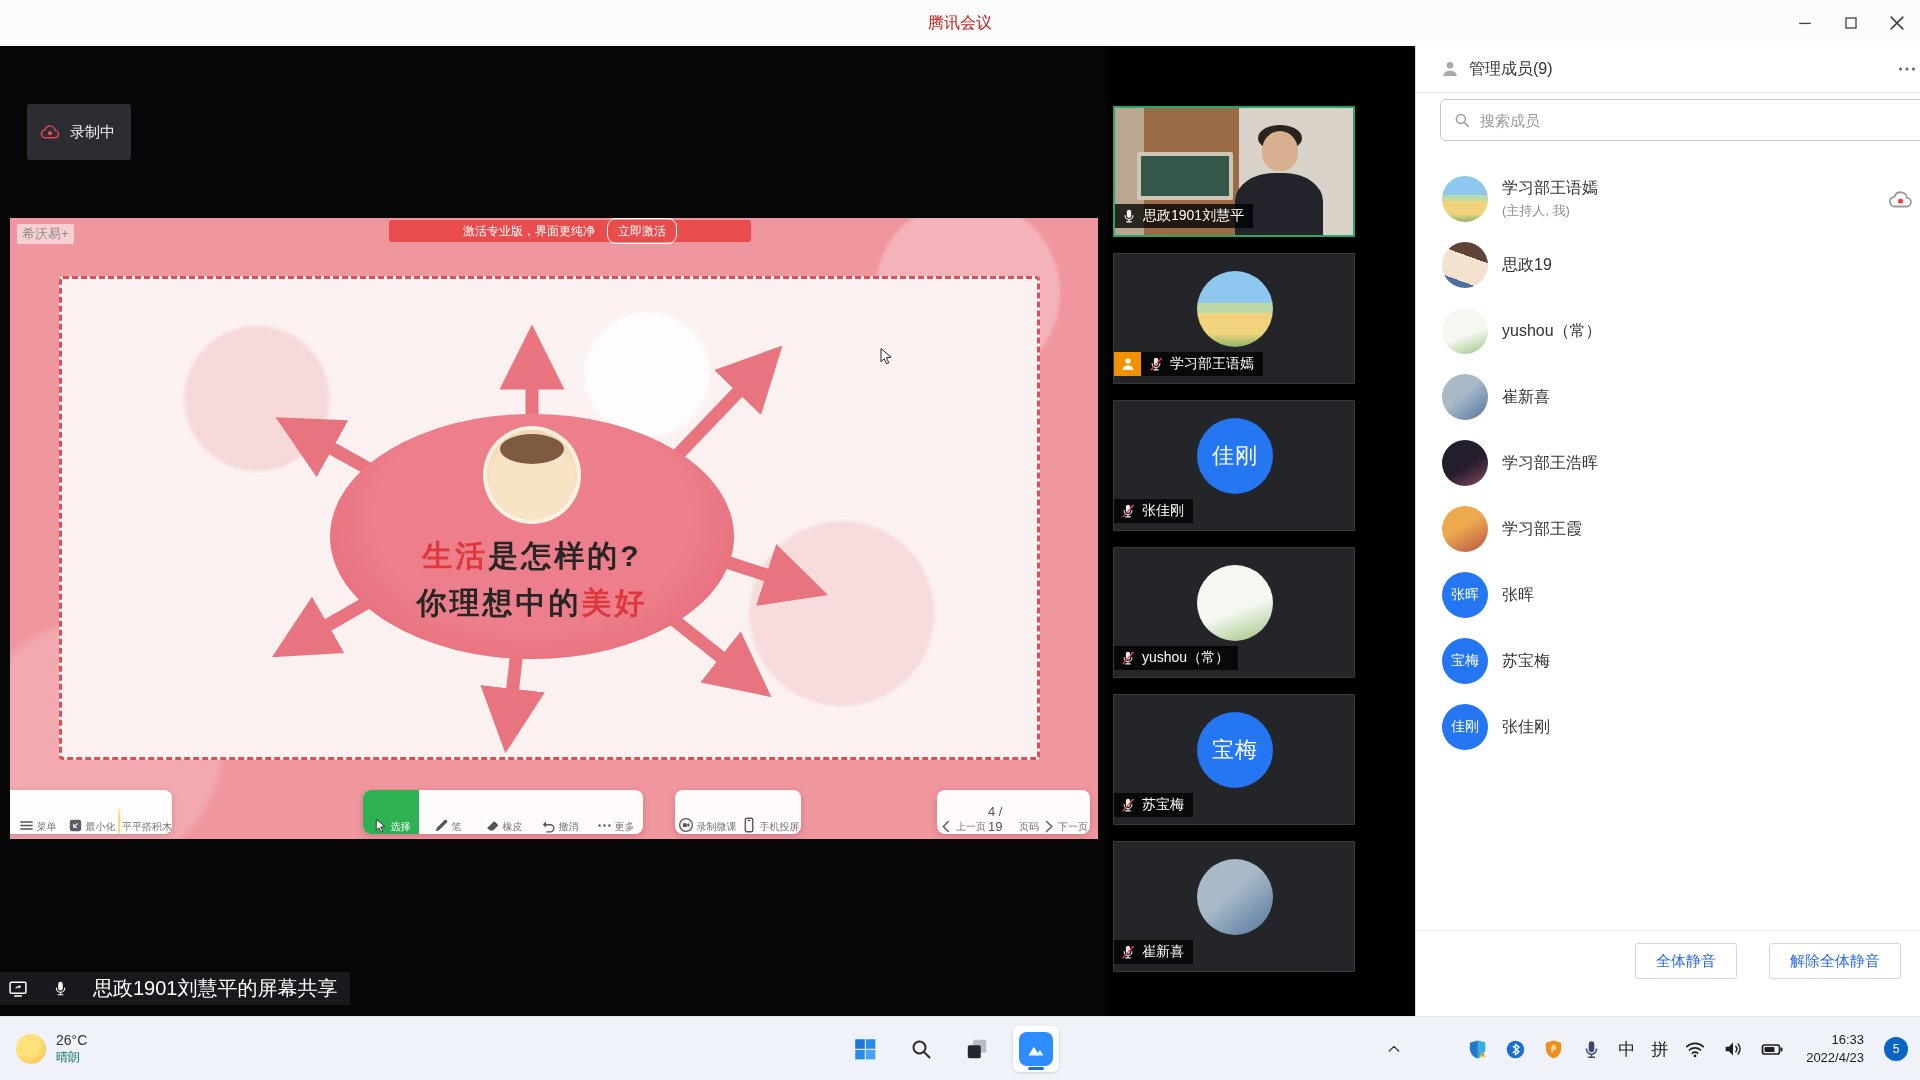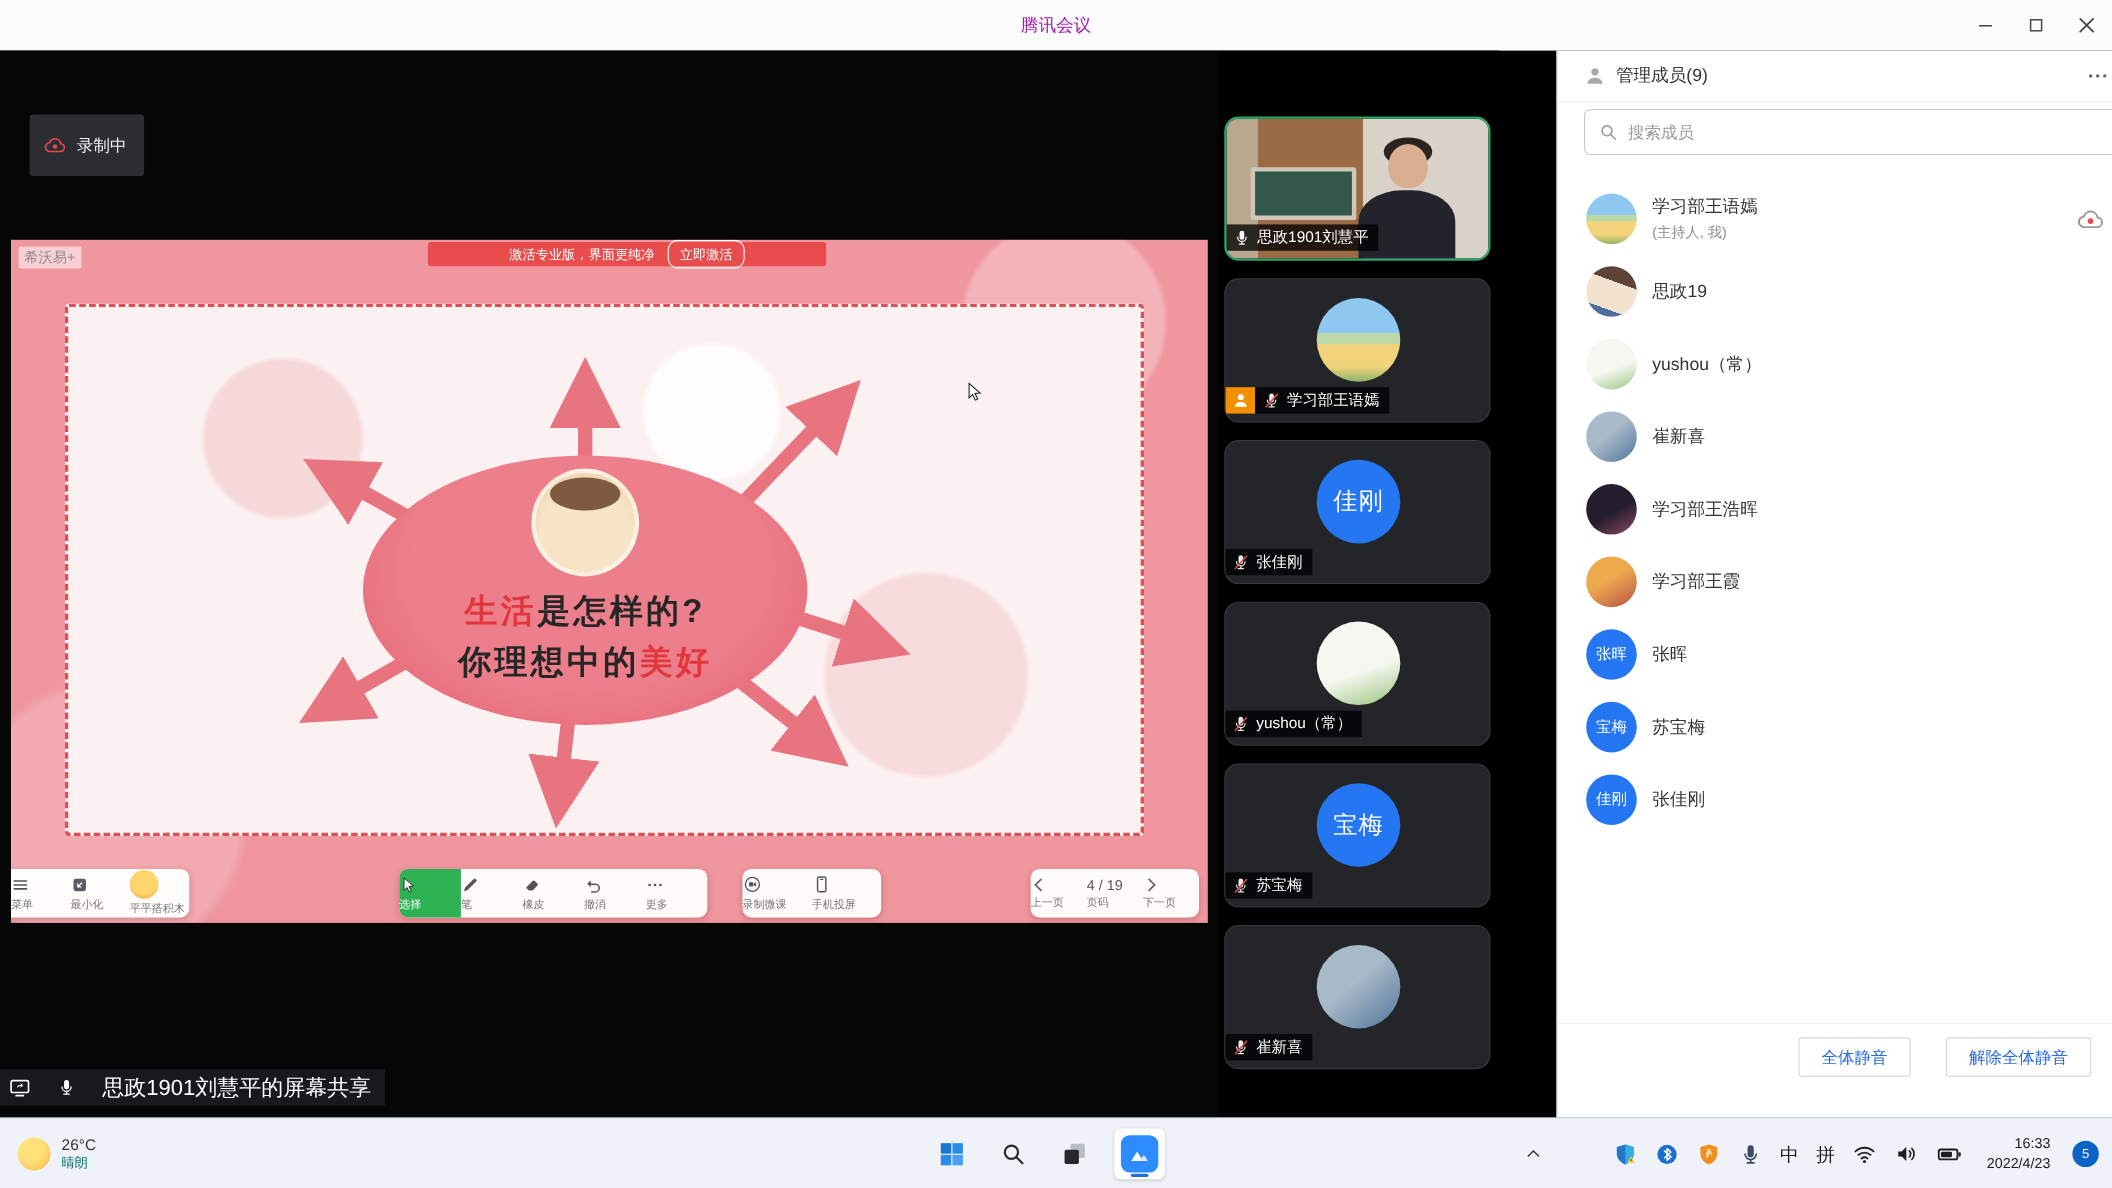--- a/index.html
+++ b/index.html
@@ -3,21 +3,21 @@
 <meta charset="utf-8">
 <style>
   *{box-sizing:border-box;margin:0;padding:0}
   html,body{background:#222}
   body{font-family:"Liberation Sans","DejaVu Sans",sans-serif}
   #root{position:relative;width:1920px;height:1080px;overflow:hidden;background:#000}
   svg.ic{display:block}
 
   
   .titlebar{position:absolute;left:0;top:0;width:1920px;height:46px;background:#fcfcfc;display:flex;align-items:center;justify-content:center}
-  .titlebar .ttl{font-size:16px;color:#a21caf}
+  .titlebar .ttl{font-size:16px;color:#b91c1c}
   .winctrls{position:absolute;right:0;top:0;height:46px;display:flex}
   .winbtn{width:46px;height:46px;display:flex;align-items:center;justify-content:center;color:#444}
 
   
   .share{position:absolute;left:0;top:46px;width:1108px;height:970px;background:#060606;overflow:hidden}
   .recbadge{position:absolute;left:27px;top:58px;height:56px;padding:0 16px 0 12px;background:#2b2d32;border-radius:3px;display:flex;align-items:center;gap:9px;color:#f2f2f2;font-size:15px}
   .sharebar{position:absolute;left:0;top:926px;height:33px;padding:0 12px 0 8px;background:#17191d;display:flex;align-items:center;gap:24px;color:#fff;font-size:20px}
 
   .slide{position:absolute;left:10px;top:172px;width:1088px;height:621px;overflow:hidden;
     background:#ef969e;
@@ -34,40 +34,40 @@
   .dpanel svg.arrows{position:absolute;left:0;top:0}
   .sellipse{position:absolute;left:268px;top:135px;width:404px;height:245px;border-radius:50%;
     background:radial-gradient(ellipse at 50% 42%,#ec7f8b 0 55%,#e4616f 100%)}
   .savatar{position:absolute;left:421px;top:147px;width:98px;height:98px;border-radius:50%;border:4px solid rgba(255,255,255,.55);
     background:radial-gradient(circle at 50% 62%,#f7e4c6 0 58%,#e9c79c 100%);overflow:hidden}
   .savatar:before{content:"";position:absolute;left:13px;top:4px;width:64px;height:30px;border-radius:50%;background:#7e5a42}
   .qtext{position:absolute;left:268px;top:253px;width:404px;text-align:center;font-weight:bold;font-size:30px;line-height:47px;letter-spacing:3px;color:#262626}
   .qtext .red{color:#e0373d}
 
   .stool{position:absolute;top:572px;height:44px;background:rgba(255,255,255,.96);border-radius:8px;display:flex;align-items:stretch;box-shadow:0 2px 6px rgba(120,40,50,.25)}
-  .stool .titem{width:56px;display:flex;flex-direction:column;align-items:flex-start;justify-content:center;gap:2px}
+  .stool .titem{width:56px;display:flex;flex-direction:row;align-items:flex-end;justify-content:center;gap:2px}
   .stool .tlabel{font-size:10px;color:#777;white-space:nowrap}
   .titem.sel{background:#2eb152;border-radius:8px 0 0 8px}
   .titem.sel .tlabel{color:#fff}
   .lgrp{left:0;width:162px;border-radius:0 8px 8px 0}
   .lgrp .titem{width:54px}
   .tgrp{left:353px;width:280px}
   .xgrp{left:665px;width:126px}
   .xgrp .titem{width:63px}
   .pager{left:927px;width:153px}
   .pager .titem{width:51px}
   .pager .pval{font-size:13px;color:#555}
   .ppbtn{color:#666}
   .ezbot{width:26px;height:26px;border-radius:50%;background:radial-gradient(circle at 50% 40%,#ffd66e 0 55%,#f29b3a);position:relative}
 
   .cursor{position:absolute;left:876px;top:300px}
 
   
   .thumbs{position:absolute;left:1108px;top:46px;width:255px;height:970px;background:#000}
-  .tile{position:absolute;left:5px;width:242px;height:131px;background:#232529;border:1px solid #37393d;border-radius:13px;overflow:hidden}
+  .tile{position:absolute;left:5px;width:242px;height:131px;background:#232529;border:1px solid #37393d;border-radius:1px;overflow:hidden}
   .tile.speaking{border:2px solid #27a768}
   .tname{position:absolute;left:0;bottom:7px;display:flex;align-items:center;gap:6px;background:rgba(0,0,0,.78);color:#fff;font-size:14px;padding:3px 9px 3px 6px;max-width:100%;white-space:nowrap}
   .tbadgewrap{position:absolute;left:0;bottom:7px;display:flex;align-items:stretch}
   .tbadgewrap .tname2{display:flex;align-items:center;gap:6px;background:rgba(0,0,0,.78);color:#fff;font-size:14px;padding:3px 9px 3px 7px;white-space:nowrap}
   .obadge{width:27px;background:#f29100;display:flex;align-items:center;justify-content:center}
   .tcircle{position:absolute;left:83px;top:17px;width:76px;height:76px;border-radius:50%}
   .tcircle.blue{background:#2476f2;color:#fff;font-size:22px;display:flex;align-items:center;justify-content:center;letter-spacing:1px}
   .avp1{background:linear-gradient(180deg,#8ec7ef 0 42%,#bcd9a9 42% 55%,#f0d37a 55% 82%,#8db56a)}
   .avp2{background:linear-gradient(200deg,#5d4436 0 34%,#f3e2cf 34% 78%,#4c6f9e 78%)}
   .avp3{background:linear-gradient(160deg,#f4f8f0 0 58%,#9cc27e)}

